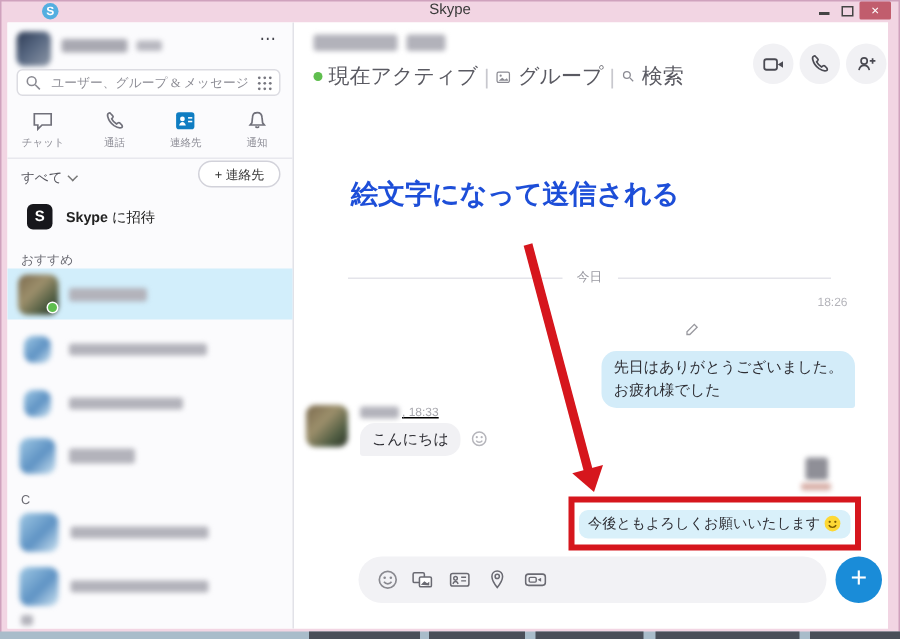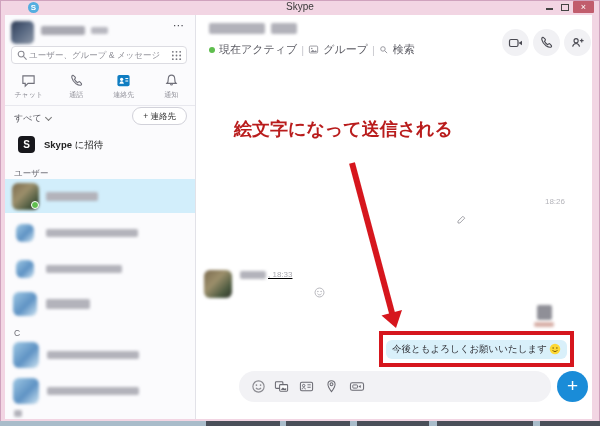--- a/index.html
+++ b/index.html
@@ -26,21 +26,21 @@
   
   .sidebar{ position:relative; width:191px; height:100%; background:#fbfbfd; border-right:1px solid #e2e2e8; }
   .avatar-profile{ position:absolute; left:6px; top:6px; width:23px; height:23px; border-radius:5px;
                    background:linear-gradient(135deg,#2e3c55,#55657f 45%,#8e98a8); }
   .nm1{ position:absolute; left:36px; top:11px; width:44px; height:9px; background:#a9a9b2; }
   .nm2{ position:absolute; left:86px; top:12px; width:17px; height:7px; background:#b8b8c0; }
   .dots{ position:absolute; right:10px; top:4px; color:#44444c; font-size:11px; letter-spacing:1px; }
   .searchbox{ position:absolute; left:6px; top:31px; width:176px; height:18px; background:#fff;
               border:1px solid #dcdce2; border-radius:4px; display:flex; align-items:center; padding:0 4px; }
   .searchbox input{ flex:1; border:none; outline:none; font-size:8.5px; color:#555; background:transparent; min-width:0;
-                    font-family:Liberation Sans, sans-serif; }
+                    font-family:Liberation Serif, serif;text-align:center; }
   .searchbox input::placeholder{ color:#8e8e96; }
   .tabs{ position:absolute; left:0; top:56px; width:100%; height:32px; display:flex; }
   .tab{ flex:1; display:flex; flex-direction:column; align-items:center; justify-content:flex-start; gap:2px; padding-top:2px; }
   .tab .lbl{ font-size:7px; color:#8d8d96; }
   .sep-line{ position:absolute; left:0; top:90px; width:100%; height:1px; background:#e8e8ee; }
   .filter-row{ position:absolute; left:0; top:94px; width:100%; height:20px; }
   .filter{ position:absolute; left:9px; top:3px; font-size:9px; color:#55555d; display:flex; align-items:center; gap:4px; }
   .chev{ width:5px; height:5px; border-right:1.2px solid #777; border-bottom:1.2px solid #777; transform:rotate(45deg); margin-top:-2px; }
   .add-contact{ position:absolute; right:8px; top:-2px; height:18px; padding:0 10px; background:#fff;
                 border:1px solid #d2d2da; border-radius:10px; font-size:8.5px; color:#333; line-height:16px; }
@@ -54,26 +54,26 @@
   .c-row.sel{ background:#d2eefb; }
   .av{ position:absolute; border-radius:6px; }
   .av-photo{ background:linear-gradient(135deg,#7b6a4e,#9c8f6b 40%,#4c5a40 75%,#2e3228); }
   .av-blue{ background:linear-gradient(135deg,#9fc8e4,#5f93c4 55%,#cfe4f2); }
   .pres{ position:absolute; width:8px; height:8px; border-radius:50%; background:#5fbe4e; border:1.5px solid #fff; }
   .nm{ position:absolute; background:#b3b3bb; }
 
   
   .main{ position:relative; flex:1; background:#fff; }
   .h-nm{ position:absolute; background:#b2b2ba; }
-  .status-row{ position:absolute; left:13px; top:27px; display:flex; align-items:center; gap:4px; font-size:11px; color:#5a5a62; }
+  .status-row{ position:absolute; left:13px; top:27px; display:flex; align-items:center; gap:4px; font-size:14px; color:#5a5a62; }
   .gdot{ width:6px; height:6px; border-radius:50%; background:#5fbe4e; }
   .vsep{ color:#c8c8ce; }
   .hbtn{ position:absolute; top:14px; width:27px; height:27px; border-radius:50%; background:#f1f1f4;
          display:flex; align-items:center; justify-content:center; }
-  .annot{ position:absolute; left:38px; top:102px; font-size:18px; font-weight:bold; color:#b91c1c; white-space:nowrap; }
+  .annot{ position:absolute; left:38px; top:102px; font-size:18px; font-weight:bold; color:#1d4ed8; white-space:nowrap; }
   .arrow-svg{ position:absolute; left:0; top:0; width:395px; height:404px; pointer-events:none; z-index:6; }
   .divider{ position:absolute; left:36px; right:38px; top:164px; display:flex; align-items:center; gap:10px; }
   .divider .ln{ flex:1; height:1px; background:#e4e4ea; }
   .divider .dt{ font-size:8.5px; color:#9a9aa2; }
   .time-r{ position:absolute; right:27px; top:182px; font-size:8px; color:#b4b4ba; }
   .bub{ position:absolute; font-size:10px; color:#2e2e34; padding:4px 8px; border-radius:10px; }
   .bub.out{ background:#d3ecf9; border-bottom-right-radius:2px; }
   .bub.in{ background:#f1f1f4; border-bottom-left-radius:2px; }
   .pencil{ position:absolute; left:259px; top:199px; }
   .meta-in{ position:absolute; left:44px; top:255px; display:flex; align-items:flex-end; gap:2px;text-decoration:underline; }
@@ -183,21 +183,21 @@
         <div class="add-contact">+ 連絡先</div>
       </div>
 
       <div class="invite-row">
         <div class="skype-badge">S</div>
         <div class="invite-lbl">
           <b>Skype</b><span> に招待</span>
         </div>
       </div>
 
-      <div class="sec" style="top:153px;">ユーザー</div>
+      <div class="sec" style="top:153px;">おすすめ</div>
 
       <div class="c-row sel" style="top:164px; height:34px;">
         <div class="av av-photo blur" style="left:7px; top:4px; width:27px; height:27px;"></div>
         <div class="pres" style="left:26px; top:22px;"></div>
         <div class="nm blur" style="left:41px; top:13px; width:52px; height:9px;"></div>
       </div>
       <div class="c-row" style="top:202px; height:33px;">
         <div class="av av-blue blur" style="left:11px; top:7px; width:18px; height:18px;"></div>
         <div class="nm blur" style="left:41px; top:12px; width:92px; height:8px;"></div>
       </div>
@@ -264,31 +264,39 @@
           <line x1="10.5" y1="6" x2="14.5" y2="6" stroke="#4a4a52" stroke-width="1.2"></line>
         </svg>
       </div>
 
       <div class="annot">絵文字になって送信される</div>
       <svg class="arrow-svg" viewBox="0 0 395 404">
         <line x1="156" y1="148" x2="196.4" y2="299.5" stroke="#d6161d" stroke-width="6"></line>
         <polygon points="200,313 185.5,300.5 206,295" fill="#d6161d"></polygon>
       </svg>
 
+      <div class="divider">
+        <span class="ln"></span>
+        <span class="dt">今日</span>
+        <span class="ln"></span>
+      </div>
 
       <div class="time-r">18:26</div>
       <svg class="pencil" width="12" height="12" viewBox="0 0 16 16">
         <path d="M10.5 3 13 5.5 6.5 12H4v-2.5z" fill="none" stroke="#9a9aa0" stroke-width="1.2"></path>
       </svg>
+      <div class="bub out pre" style="top:219px; right:22px;">先日はありがとうございました。
+お疲れ様でした</div>
 
       <div class="av av-photo blur" style="left:8px; top:255px; width:28px; height:28px;"></div>
       <div class="meta-in">
         <span class="nm blur" style="position:static; display:inline-block; width:26px; height:8px;"></span>
         <span class="t">, 18:33</span>
       </div>
+      <div class="bub in" style="left:44px; top:267px;">こんにちは</div>
       <svg class="react" width="13" height="13" viewBox="0 0 16 16">
         <circle cx="8" cy="8" r="5.5" fill="none" stroke="#b5b5bb" stroke-width="1.2"></circle>
         <circle cx="6" cy="6.7" r=".9" fill="#b5b5bb"></circle>
           <circle cx="10" cy="6.7" r=".9" fill="#b5b5bb"></circle>
         <path d="M5.5 9.5a3 3 0 0 0 5 0" fill="none" stroke="#b5b5bb" stroke-width="1.2"></path>
       </svg>
 
       <div class="receipt blur"></div>
       <div class="ft blur"></div>
       <div class="redbox">

